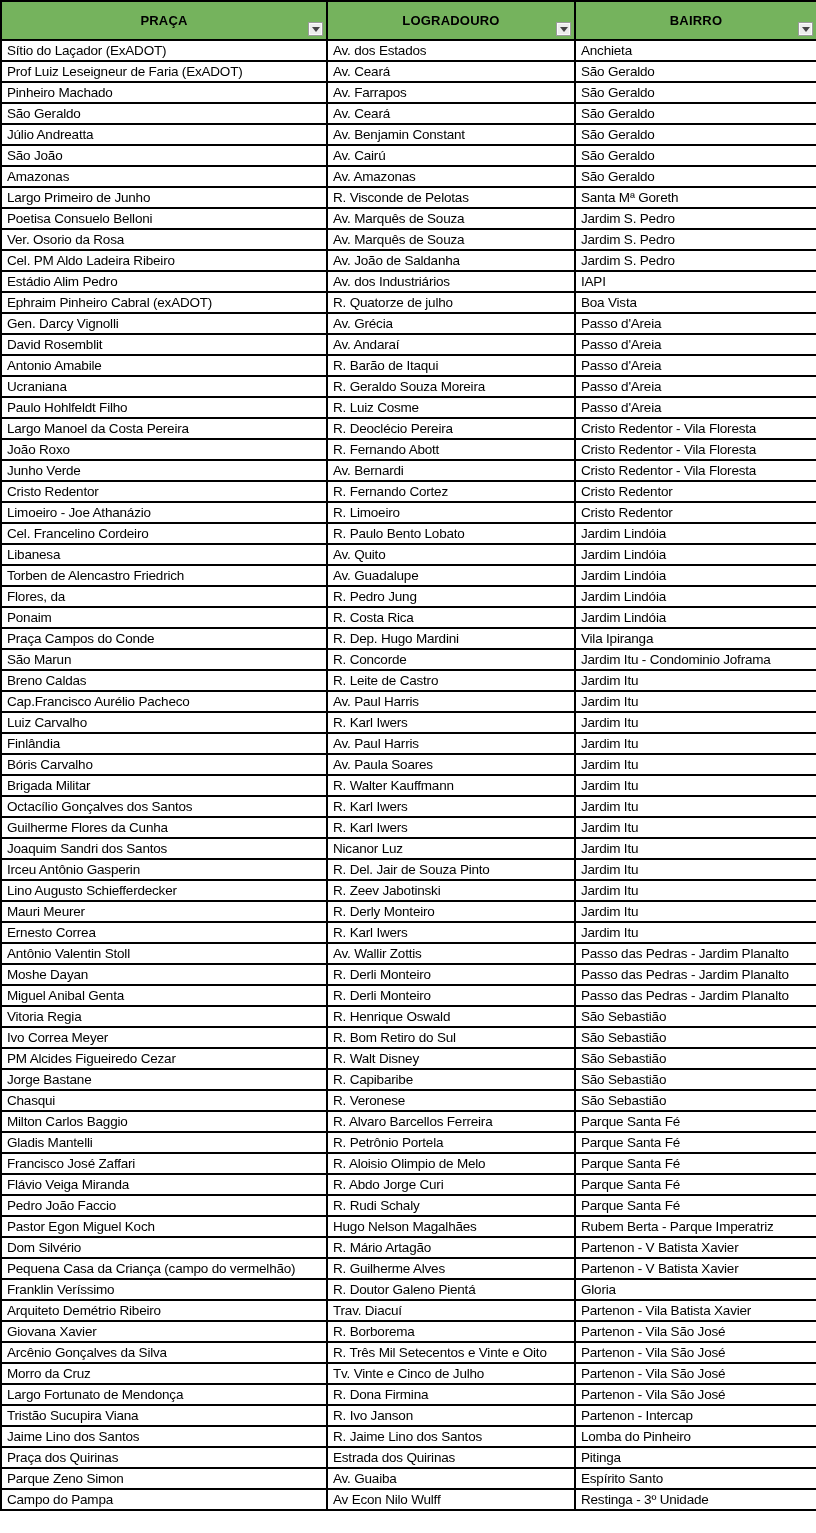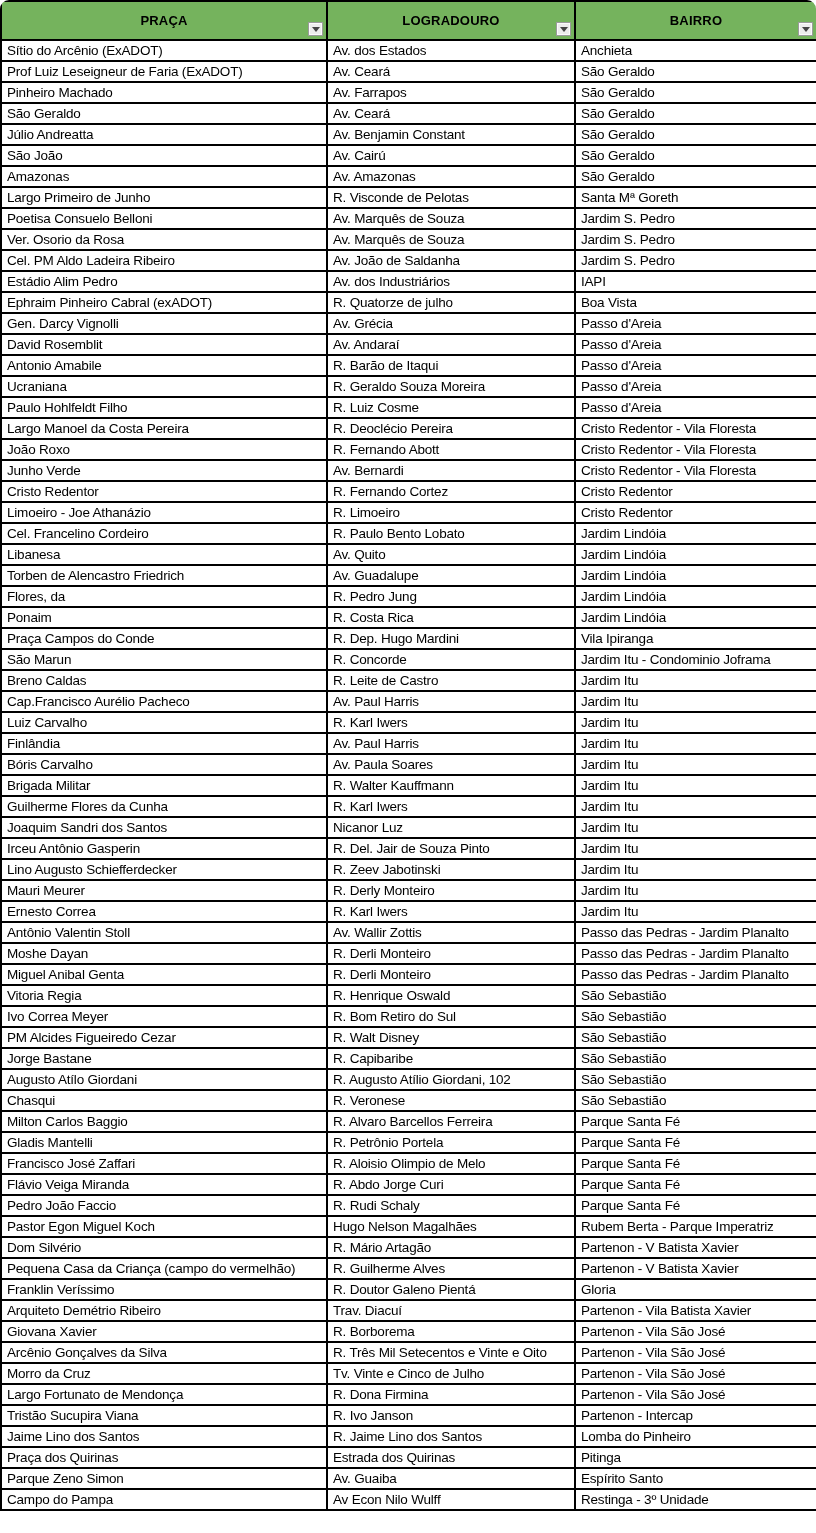--- a/index.html
+++ b/index.html
@@ -6,21 +6,20 @@
     margin: 0;
     padding: 0;
     background: #ffffff;
     font-family: "Liberation Sans", sans-serif;
   }
   #sheet {
     width: 816px;
     height: 1533px;
     overflow: hidden;
     background: #ffffff;
-    border-radius: 9px;
   }
   table {
     border-collapse: collapse;
     table-layout: fixed;
     width: 816px;
   }
   col.c1 { width: 326px; }
   col.c2 { width: 248px; }
   col.c3 { width: 242px; }
   th {
@@ -97,21 +96,21 @@
         <th>
           <span>BAIRRO</span>
           <span class="filter-btn">
             <span class="filter-arrow"></span>
           </span>
         </th>
       </tr>
     </thead>
     <tbody>
         <tr>
-          <td>Sítio do Arcênio (ExADOT)</td>
+          <td>Sítio do Laçador (ExADOT)</td>
           <td>Av. dos Estados</td>
           <td>Anchieta</td>
         </tr>
         <tr>
           <td>Prof Luiz Leseigneur de Faria (ExADOT)</td>
           <td>Av. Ceará</td>
           <td>São Geraldo</td>
         </tr>
         <tr>
           <td>Pinheiro Machado</td>
@@ -277,20 +276,25 @@
           <td>Bóris Carvalho</td>
           <td>Av. Paula Soares</td>
           <td>Jardim Itu</td>
         </tr>
         <tr>
           <td>Brigada Militar</td>
           <td>R. Walter Kauffmann</td>
           <td>Jardim Itu</td>
         </tr>
         <tr>
+          <td>Octacílio Gonçalves dos Santos</td>
+          <td>R. Karl Iwers</td>
+          <td>Jardim Itu</td>
+        </tr>
+        <tr>
           <td>Guilherme Flores da Cunha</td>
           <td>R. Karl Iwers</td>
           <td>Jardim Itu</td>
         </tr>
         <tr>
           <td>Joaquim Sandri dos Santos</td>
           <td>Nicanor Luz</td>
           <td>Jardim Itu</td>
         </tr>
         <tr>
@@ -339,25 +343,20 @@
           <td>São Sebastião</td>
         </tr>
         <tr>
           <td>PM Alcides Figueiredo Cezar</td>
           <td>R. Walt Disney</td>
           <td>São Sebastião</td>
         </tr>
         <tr>
           <td>Jorge Bastane</td>
           <td>R. Capibaribe</td>
-          <td>São Sebastião</td>
-        </tr>
-        <tr>
-          <td>Augusto Atílo Giordani</td>
-          <td>R. Augusto Atílio Giordani, 102</td>
           <td>São Sebastião</td>
         </tr>
         <tr>
           <td>Chasqui</td>
           <td>R. Veronese</td>
           <td>São Sebastião</td>
         </tr>
         <tr>
           <td>Milton Carlos Baggio</td>
           <td>R. Alvaro Barcellos Ferreira</td>

